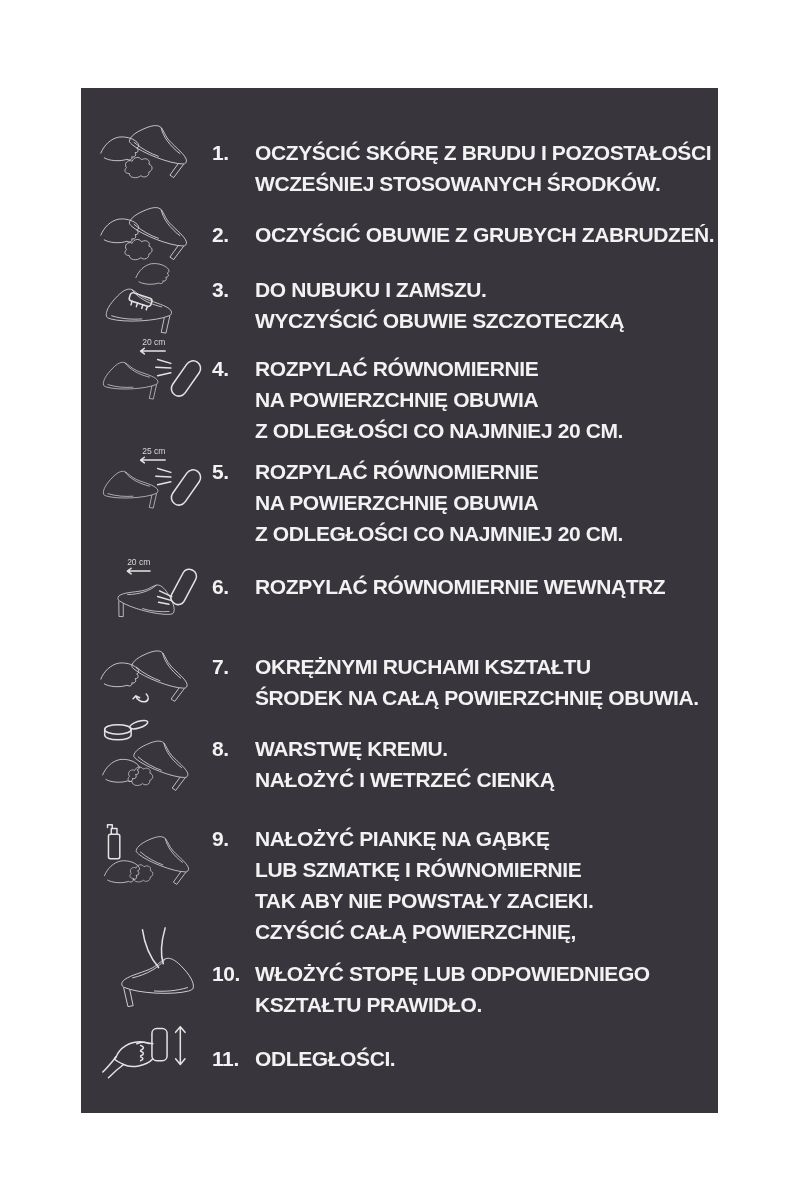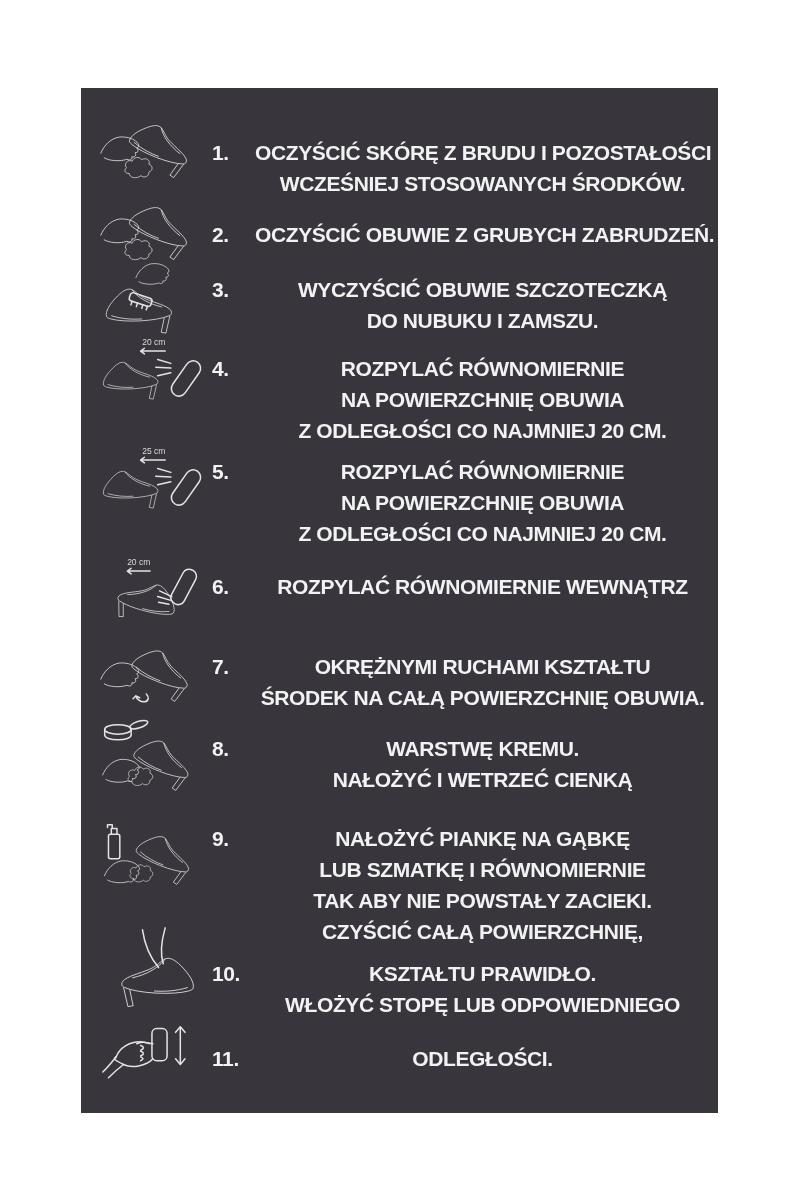--- a/index.html
+++ b/index.html
@@ -10,21 +10,21 @@
   .row{position:absolute;left:0;width:100%;}
   .icon-box{position:absolute;left:18px;width:104px;}
   .icon-box svg{display:block;width:100%;height:auto;}
   .icon-box svg path,.icon-box svg rect,.icon-box svg ellipse,.icon-box svg circle,.icon-box svg line{
       fill:none;stroke:#e3e3e3;stroke-width:1.5;stroke-linecap:round;stroke-linejoin:round;
       vector-effect:non-scaling-stroke;}
   .icon-box svg use{fill:none;stroke:#e3e3e3;}
   text.icon-label{font:400 9px "Liberation Sans",sans-serif;fill:#d8d8d8;stroke:none !important;}
   .num{position:absolute;left:131px;width:42px;color:#f2f2f2;
        font-weight:700;font-size:21px;line-height:31px;letter-spacing:-0.4px;}
-  .text{position:absolute;left:174px;right:8px;color:#f2f2f2;text-align:center;}
+  .text{position:absolute;left:174px;right:8px;color:#f2f2f2;}
   .line{font-weight:700;font-size:21px;line-height:31px;letter-spacing:-0.4px;white-space:nowrap;}
 </style>
 </head>
 <body>
 
 <svg width="0" height="0" style="position:absolute">
   <defs>
     <symbol id="sym-pump" viewBox="0 0 100 74">
       <path d="M7,50 C5,44 11,34 21,24 C28,17 34,14 39,16 C45,19 48,24 57,28 C69,33 83,36 88,42 C90,45 89,48 86,49 C70,56 30,58 12,53 C9,52 7,51 7,50 Z"></path>
       <path d="M39,16 C46,26 60,34 77,38"></path>
@@ -84,22 +84,22 @@
           <use href="#sym-pump" x="2" y="20" width="84" height="62"></use>
           <use href="#sym-hand" x="36" y="0" width="48" height="34"></use>
           <g transform="translate(34,36) rotate(18)">
             <rect x="0" y="0" width="24" height="9" rx="3"></rect>
             <path d="M4,9 L4,13 M10,9 L10,13 M16,9 L16,13 M21,9 L21,13"></path>
           </g>
         </svg>
       </div>
       <div class="num">3.</div>
       <div class="text">
+        <div class="line">DO NUBUKU I ZAMSZU.</div>
         <div class="line">WYCZYŚCIĆ OBUWIE SZCZOTECZKĄ</div>
-        <div class="line">DO NUBUKU I ZAMSZU.</div>
       </div>
     </div>
 
     <div class="row" style="top:265px">
       <div class="icon-box" style="top:-18px">
         <svg viewBox="0 0 110 84">
           <text class="icon-label" x="58" y="11" text-anchor="middle">20 cm</text>
           <path d="M44,17 L70,17 M48,14 L44,17 L48,20"></path>
           <use href="#sym-pump" x="0" y="18" width="70" height="52"></use>
           <rect x="-8" y="-21" width="16" height="42" rx="8" transform="translate(92,46) rotate(35)"></rect>
@@ -214,22 +214,22 @@
       <div class="icon-box" style="top:-32px">
         <svg viewBox="0 0 110 88">
           <g transform="translate(106,20) scale(-1,1)">
               <use href="#sym-pump" width="92" height="68"></use>
             </g>
           <path d="M46,4 C48,18 53,32 63,44 M70,2 C66,16 64,28 68,40"></path>
         </svg>
       </div>
       <div class="num">10.</div>
       <div class="text">
+        <div class="line">WŁOŻYĆ STOPĘ LUB ODPOWIEDNIEGO</div>
         <div class="line">KSZTAŁTU PRAWIDŁO.</div>
-        <div class="line">WŁOŻYĆ STOPĘ LUB ODPOWIEDNIEGO</div>
       </div>
     </div>
 
     <div class="row" style="top:955px">
       <div class="icon-box" style="top:-22px">
         <svg viewBox="0 0 110 80">
           <rect x="56" y="8" width="16" height="34" rx="5"></rect>
           <path d="M18,38 C22,28 32,22 44,22 L57,24"></path>
           <path d="M57,40 C50,48 34,50 26,46 C18,42 14,40 18,38"></path>
           <path d="M44,26 q6,2 0,5 M44,32 q6,2 0,5 M44,38 q5,2 0,4 M40,24 q8,-3 13,0"></path>

